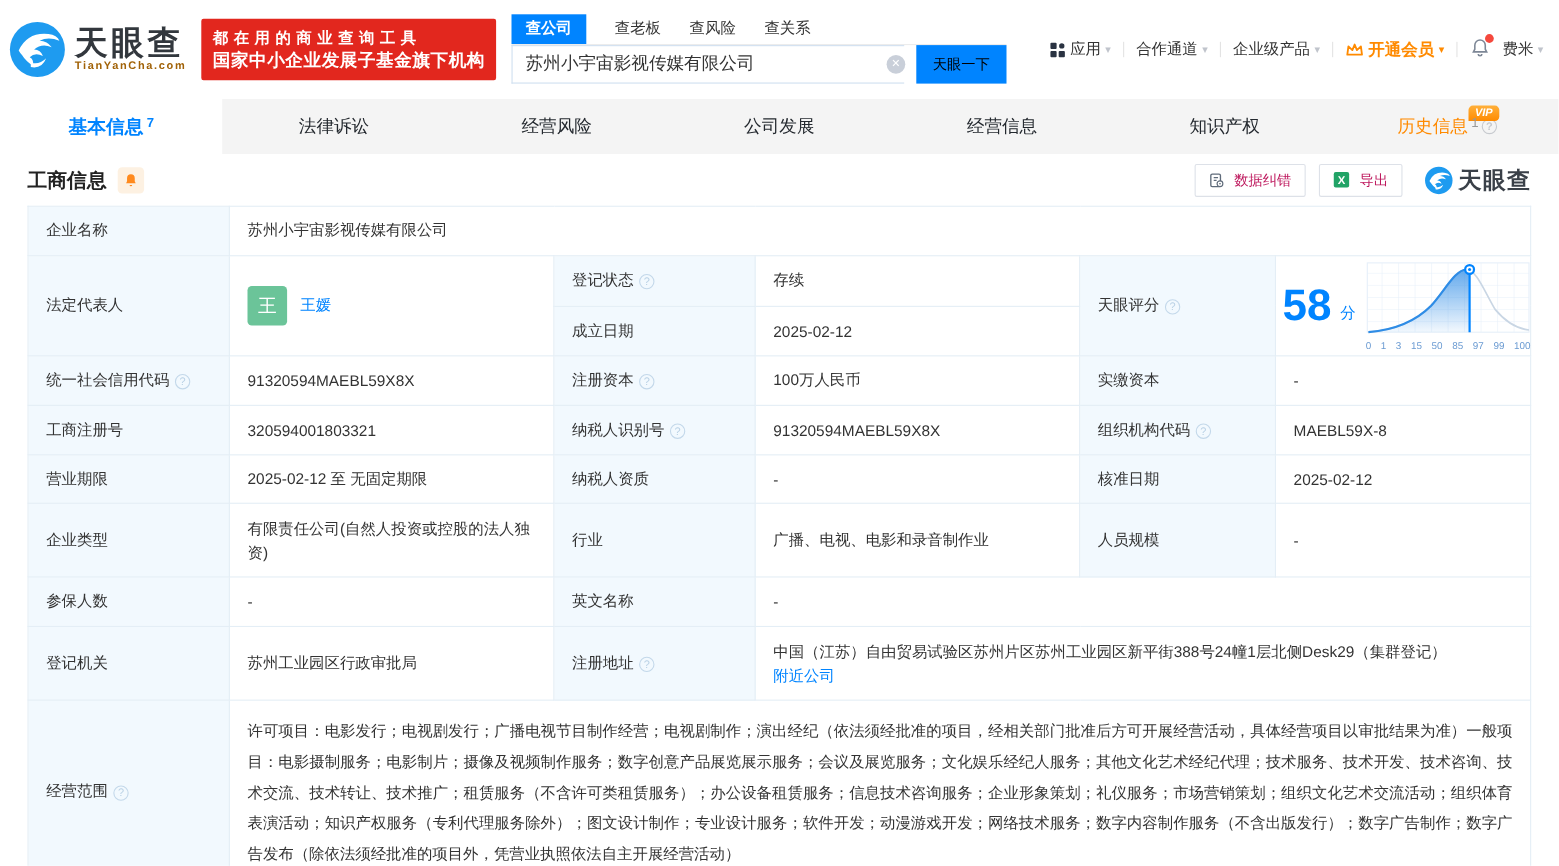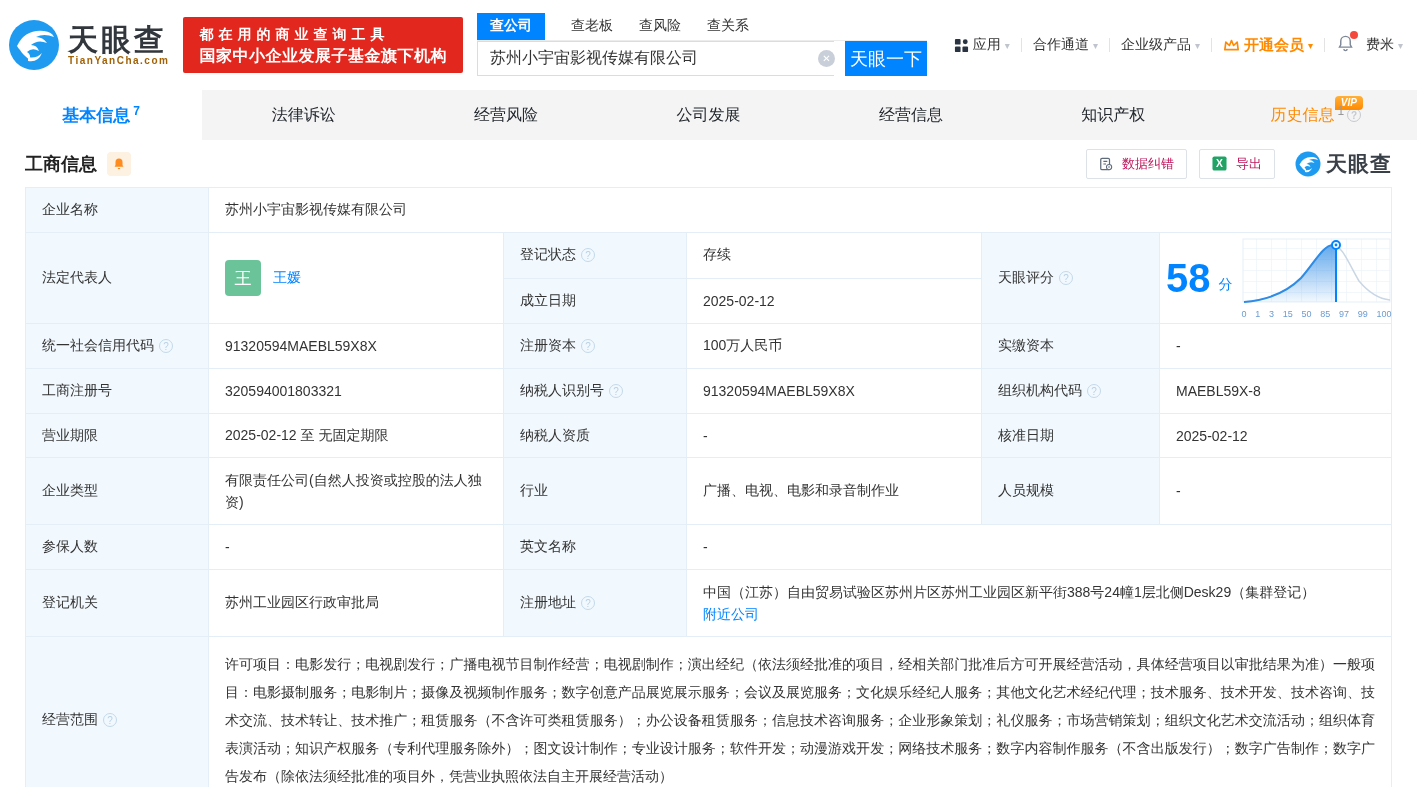--- a/index.html
+++ b/index.html
@@ -4,33 +4,33 @@
 <style>
   * { margin:0; padding:0; box-sizing:border-box; }
   html,body { width:1417px; height:787px; background:#fff; overflow:hidden;
     font-family:"Liberation Sans","DejaVu Sans",sans-serif; color:#333; }
 
   
   .header { height:90px; display:flex; align-items:center; padding:0 14px 0 8px; background:#fff; }
   .logo { display:flex; align-items:center; gap:8px; }
   .logo-text .cn { font-size:30px; font-weight:bold; color:#32373d; letter-spacing:3px; line-height:30px; }
   .logo-text .en { font-size:10px; color:#a16207; letter-spacing:1.5px; font-weight:bold; }
-  .banner { margin-left:14px; background:#e2271e; color:#fff; padding:7px 16px; border-radius:2px; }
+  .banner { margin-left:14px; background:#e2271e; color:#fff; padding:7px 10px; border-radius:2px; }
   .banner .l1 { font-size:14px; font-weight:bold; letter-spacing:5px; line-height:21px; white-space:nowrap; }
   .banner .l2 { font-size:16px; font-weight:bold; letter-spacing:0.5px; line-height:21px; white-space:nowrap; }
   .search { margin-left:14px; width:450px; }
   .search-tabs { display:flex; align-items:flex-end; gap:26px; height:27px; border-bottom:1px solid #ececec; }
   .search-tab { font-size:14px; color:#333; padding-bottom:5px; cursor:pointer; }
   .search-tab.active { background:#0084ff; color:#fff; font-weight:bold; padding:4px 13px 5px; }
   .search-row { display:flex; height:35px; position:relative; }
   .search-row input { flex:1; border:1px solid #d0dff0; border-right:none; padding:0 34px 0 12px;
     font-size:16px; color:#333; outline:none; font-family:inherit; }
   .clear-btn { position:absolute; right:92px; top:9px; width:17px; height:17px; border-radius:50%;
     background:#c9cfd9; color:#fff; font-size:10px; line-height:17px; text-align:center; cursor:pointer; }
-  .search-btn { width:82px; background:#0084ff; color:#ffffff; border:none; font-size:18px; cursor:pointer; font-family:inherit;margin-left:11px; }
+  .search-btn { width:82px; background:#0084ff; color:#000000; border:none; font-size:13px; cursor:pointer; font-family:inherit;margin-left:11px; }
   .top-nav { margin-left:auto; display:flex; align-items:center; gap:11px; font-size:14px; color:#333; white-space:nowrap; }
   .top-nav .sep { width:1px; height:14px; background:#e3e3e3; }
   .nav-item { display:flex; align-items:center; gap:4px; cursor:pointer; }
   .caret { color:#c0c4cc; font-size:10px; }
   .vip-link { color:#ff8a00; font-weight:bold; font-size:15px; }
   .bell-wrap { position:relative; cursor:pointer; }
   .red-dot { position:absolute; top:-3px; right:-3px; width:8px; height:8px; border-radius:50%; background:#f5483d; }
 
   
   .main-tabs { height:50px; background:#f4f4f4; display:flex; }

